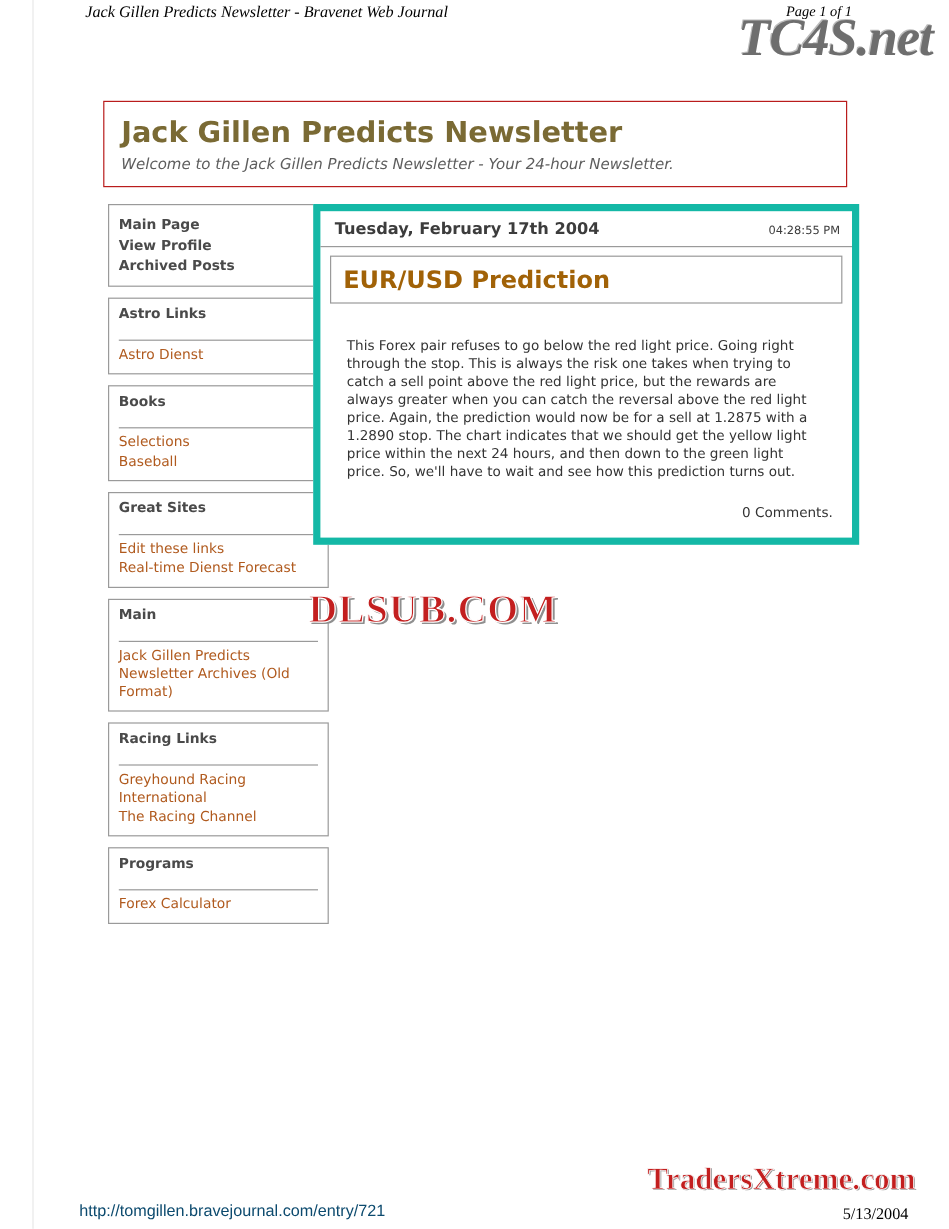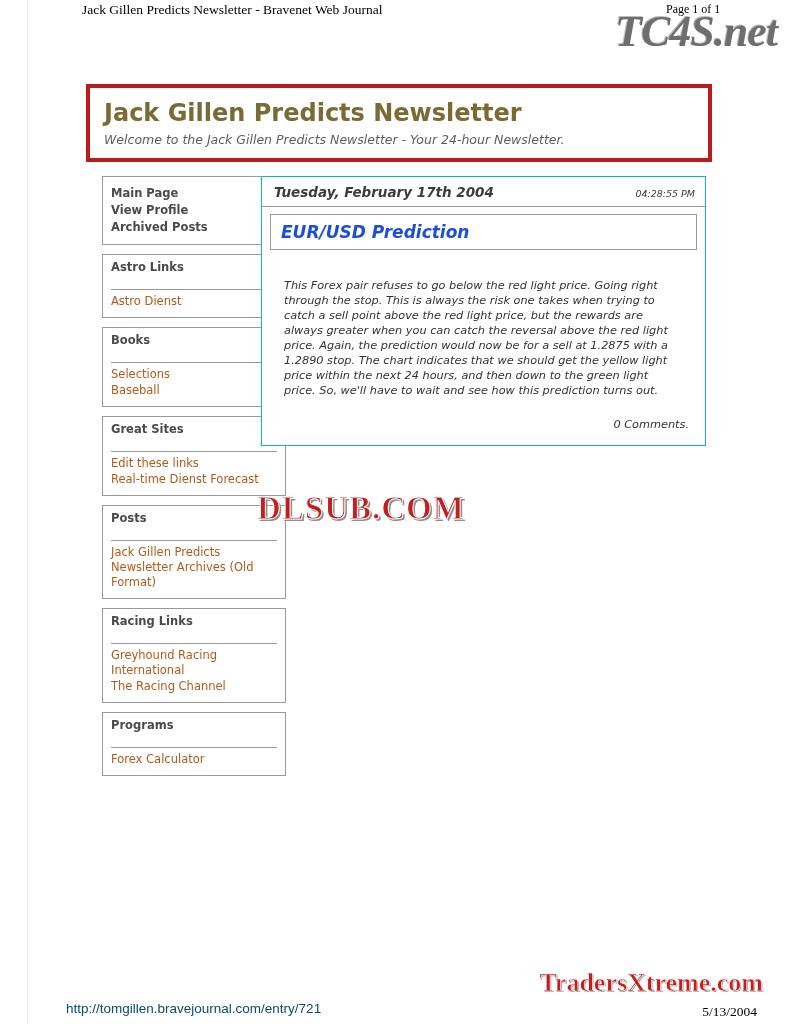--- a/index.html
+++ b/index.html
@@ -13,23 +13,24 @@
     position: relative;
     font-family: "Liberation Sans", sans-serif;
     color: #000;
     overflow: hidden;
   }
 
   
   .print-header {
     position: absolute;
     top: 0px;
-    left: 16px;
+    left: 5px;
     width: 630px;
     height: 22px;
+    font-style: italic;
   }
   .print-header-title {
     position: absolute;
     left: 66px;
     top: 2px;
     font-family: "Liberation Serif", serif;
     font-size: 13.5px;
     color: #000;
     white-space: nowrap;
   }
@@ -68,21 +69,21 @@
   
   .content {
     position: absolute;
     left: 86px;
     top: 84px;
     width: 620px;
   }
 
   
   .masthead {
-    border: 4px solid #b91c1c;
+    border: 1px solid #b91c1c;
     background: #ffffff;
     padding: 12px 14px 10px 14px;
     width: 590px;
     box-sizing: content-box;
     height: 48px;
   }
   .masthead h1 {
     margin: 0;
     font-family: "DejaVu Sans", sans-serif;
     font-size: 24px;
@@ -101,21 +102,21 @@
 
   
   .cols {
     position: relative;
     margin-top: 14px;
   }
 
   
   .sidebar {
     position: absolute;
-    left: 16px;
+    left: 4px;
     top: 0px;
     width: 184px;
   }
   .side-box {
     border: 1px solid #9a9a9a;
     background: #fff;
     margin-bottom: 9px;
     padding: 5px 8px 7px 8px;
   }
   .side-box .side-title {
@@ -152,23 +153,22 @@
     padding-top: 7px;
     padding-bottom: 8px;
   }
 
   
   .article {
     position: absolute;
     left: 175px;
     top: 0px;
     width: 443px;
-    border: 1px solid #14b8a6;
+    border: 6px solid #14b8a6;
     background: #ffffff;
-    font-style: italic;
   }
   .article-datebar {
     display: flex;
     align-items: baseline;
     justify-content: space-between;
     padding: 7px 10px 6px 12px;
     border-bottom: 1px solid #9a9a9a;
   }
   .article-date {
     font-family: "DejaVu Sans", sans-serif;
@@ -181,23 +181,23 @@
     font-size: 9.5px;
     color: #3c3c3c;
   }
   .article-titlebar {
     margin: 7px 8px 0 8px;
     border: 1px solid #9a9a9a;
     padding: 7px 10px 7px 10px;
   }
   .article-title {
     font-family: "DejaVu Sans", sans-serif;
-    font-size: 17px;
-    font-weight: bold;
-    color: #1d4ed8;
+    font-size: 20px;
+    font-weight: bold;
+    color: #a16207;
   }
   .article-body {
     padding: 28px 22px 4px 22px;
     font-family: "DejaVu Sans", sans-serif;
     font-size: 11.3px;
     line-height: 15px;
     color: #333;
   }
   .article-comments {
     padding: 16px 16px 14px 16px;
@@ -292,21 +292,21 @@
         <a class="side-link">Baseball</a>
       </div>
 
       <div class="side-box">
         <div class="side-title">Great Sites</div>
         <a class="side-link">Edit these links</a>
         <a class="side-link">Real-time Dienst Forecast</a>
       </div>
 
       <div class="side-box">
-        <div class="side-title">Posts</div>
+        <div class="side-title">Main</div>
         <a class="side-link">Jack Gillen Predicts Newsletter Archives (Old Format)</a>
       </div>
 
       <div class="side-box">
         <div class="side-title">Racing Links</div>
         <a class="side-link">Greyhound Racing International</a>
         <a class="side-link">The Racing Channel</a>
       </div>
 
       <div class="side-box">

